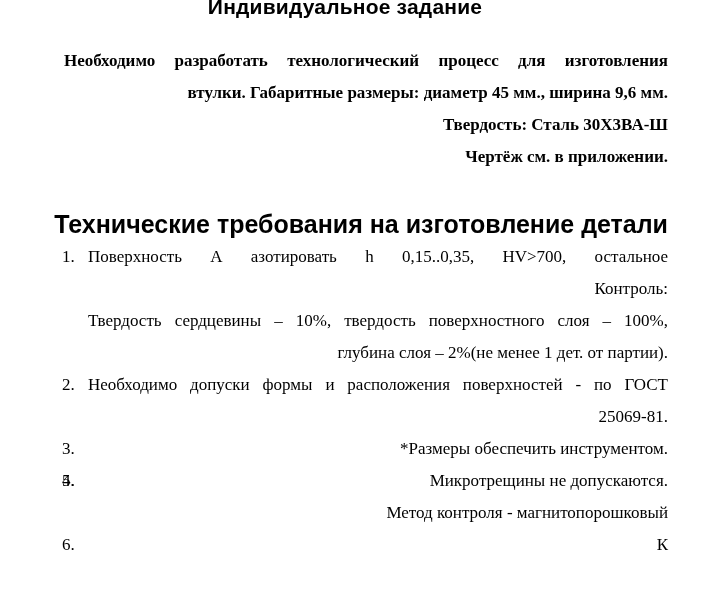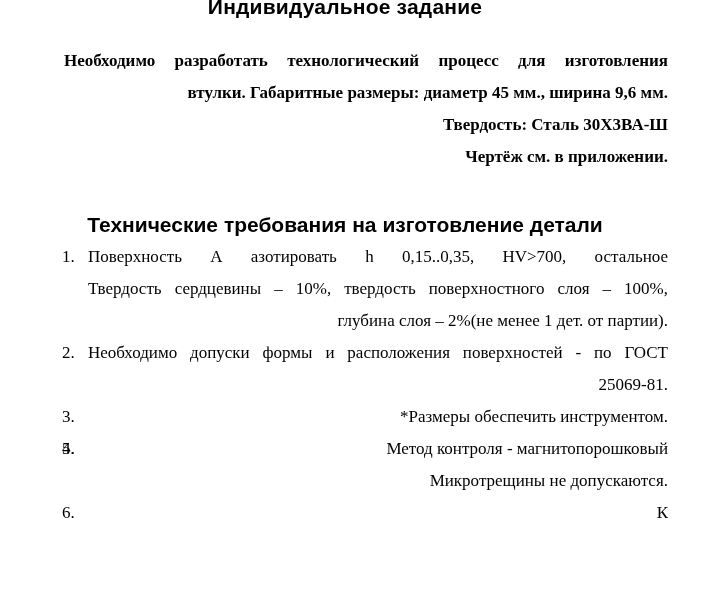--- a/index.html
+++ b/index.html
@@ -45,23 +45,23 @@
     text-align: justify;
     text-align-last: justify;
   }
   .ind {
     text-indent: 42px;
   }
   
   .section-heading {
     font-family: "Liberation Sans", "DejaVu Sans", sans-serif;
     font-weight: bold;
-    font-size: 21px;
+    font-size: 25px;
     line-height: 27px;
-    text-align: center;
+    text-align: right;
     margin: 38px 0 0 0;
   }
   
   .req-list {
     margin-top: 3px;
     font-size: 17px;
     line-height: 32px;
   }
   .req-item {
     position: relative;
@@ -91,20 +91,21 @@
   </div>
 
   <h2 class="section-heading">Технические требования на изготовление детали</h2>
 
   <div class="req-list">
 
     <div class="req-item">
       <span class="num">1.</span>
       <div class="itext">
         <div class="line jf">Поверхность А азотировать h 0,15..0,35, HV&gt;700, остальное</div>
+        <div class="line">Контроль:</div>
         <div class="line jf">Твердость сердцевины – 10%, твердость поверхностного слоя – 100%,</div>
         <div class="line">глубина слоя – 2%(не менее 1 дет. от партии).</div>
       </div>
     </div>
 
     <div class="req-item">
       <span class="num">2.</span>
       <div class="itext">
         <div class="line jf">Необходимо допуски формы и расположения поверхностей - по ГОСТ</div>
         <div class="line">25069-81.</div>
@@ -118,22 +119,22 @@
       </div>
     </div>
 
     <div class="req-item">
       <span class="num">4.</span>
     </div>
 
     <div class="req-item">
       <span class="num">5.</span>
       <div class="itext">
+        <div class="line">Микротрещины не допускаются.</div>
         <div class="line">Метод контроля - магнитопорошковый</div>
-        <div class="line">Микротрещины не допускаются.</div>
       </div>
     </div>
 
     <div class="req-item">
       <span class="num">6.</span>
       <div class="itext">
         <div class="line">К</div>
       </div>
     </div>
 

